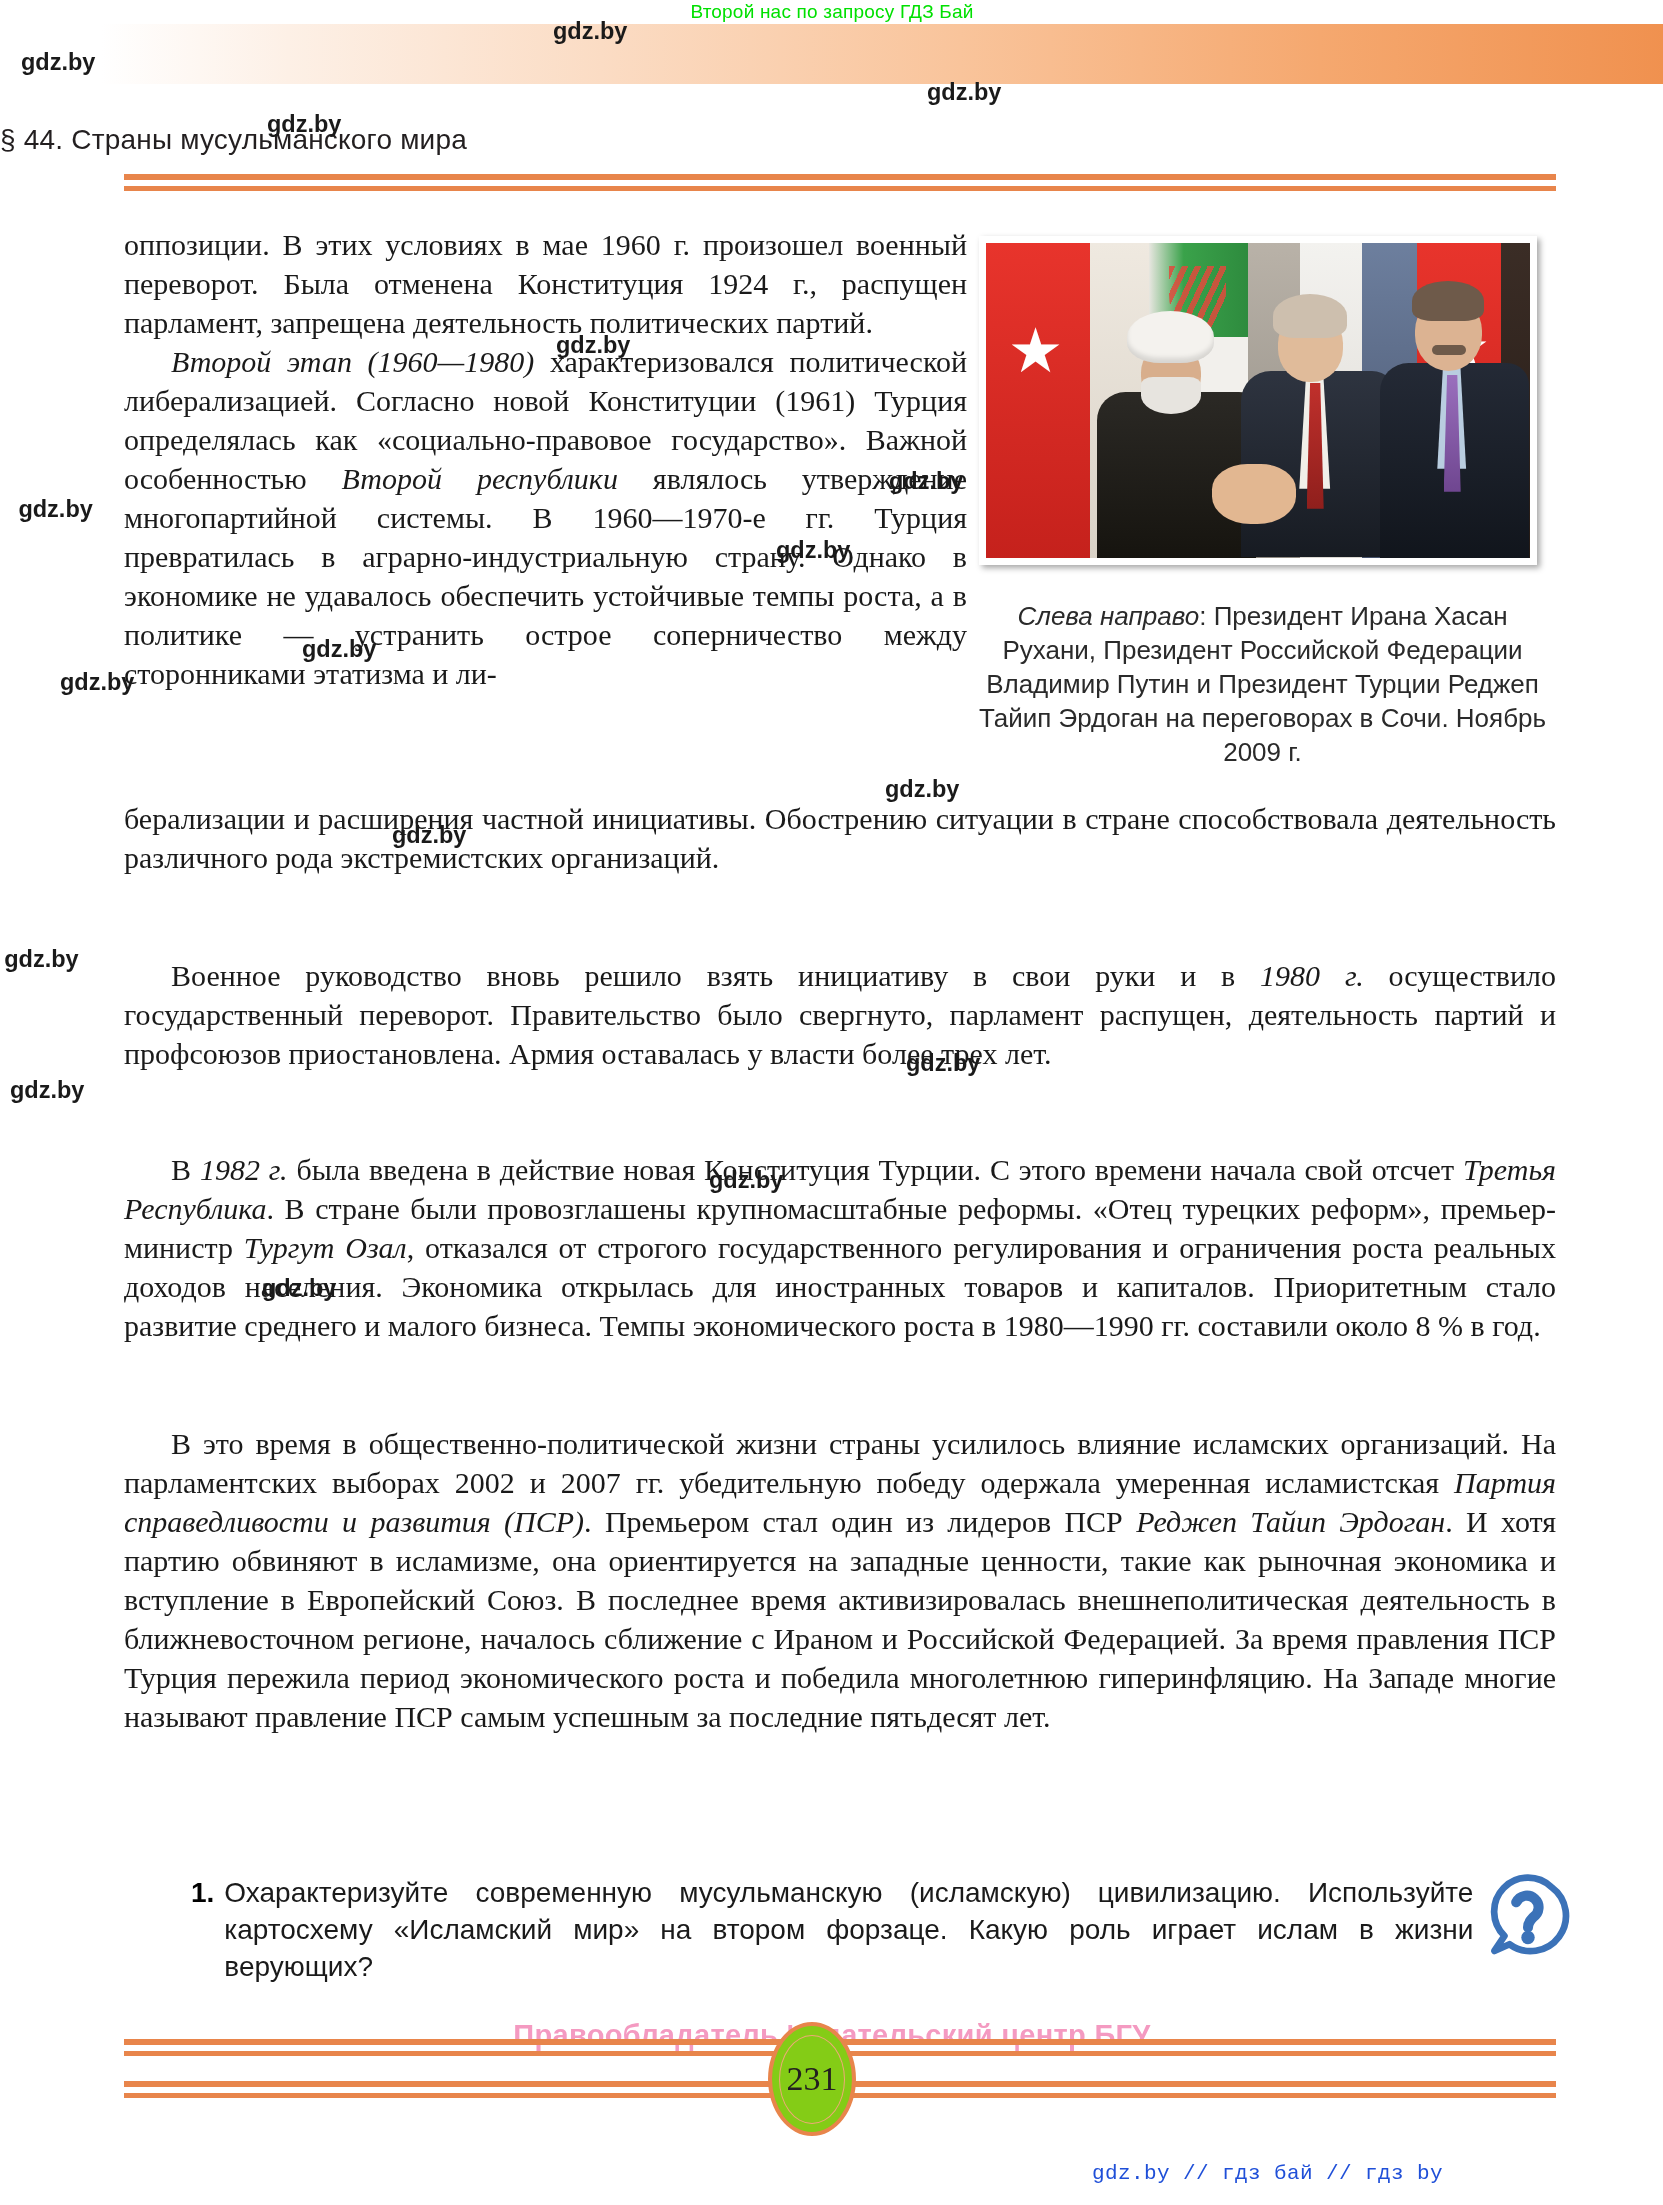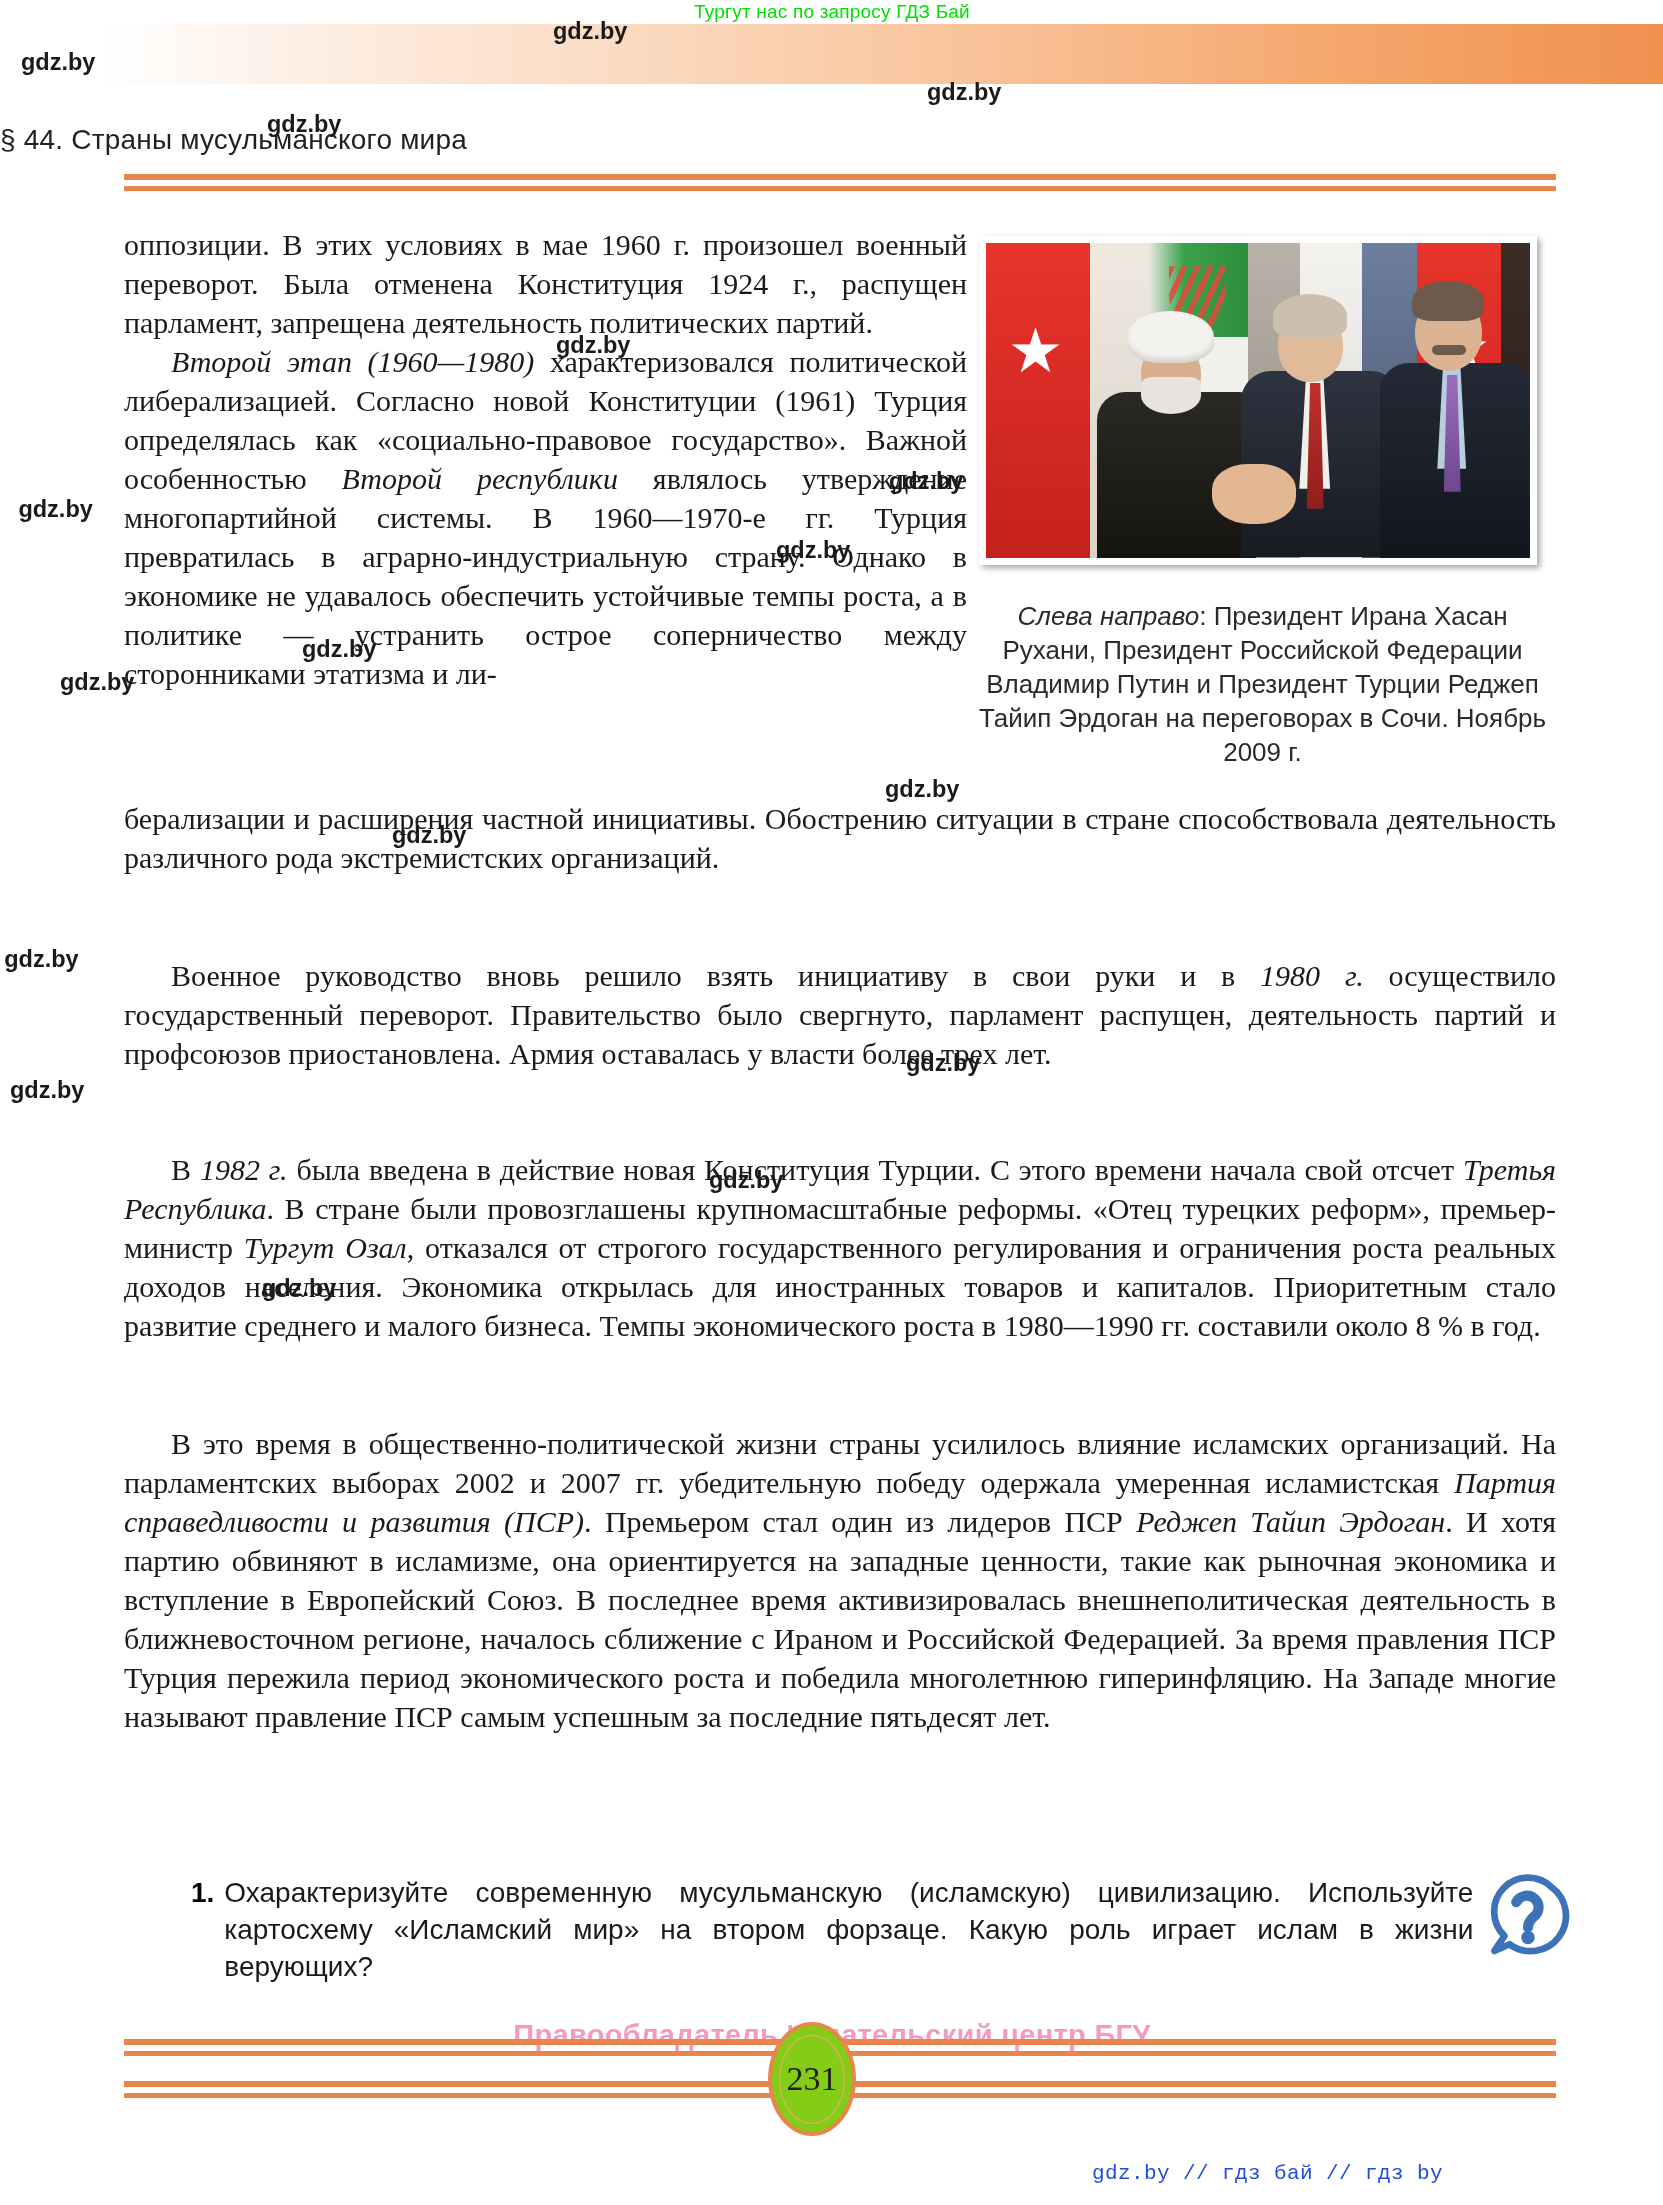--- a/index.html
+++ b/index.html
@@ -301,21 +301,21 @@
     font-size: 23.5px;
     color: #1a1a1a;
     white-space: nowrap;
     pointer-events: none;
   }
 </style>
 </head>
 <body>
 
 <div class="promo-bar">
-  <span class="promo-text">Тургут нас по запросу ГДЗ Бай</span>
+  <span class="promo-text">Второй нас по запросу ГДЗ Бай</span>
 </div>
 
 <div class="header-band"></div>
 
 <div class="running-head">§ 44. Страны мусульманского мира</div>
 
 <div class="rule-pair" id="head-rules">
   <div class="rule"></div>
   <div class="rule-gap"></div>
   <div class="rule thin"></div>

